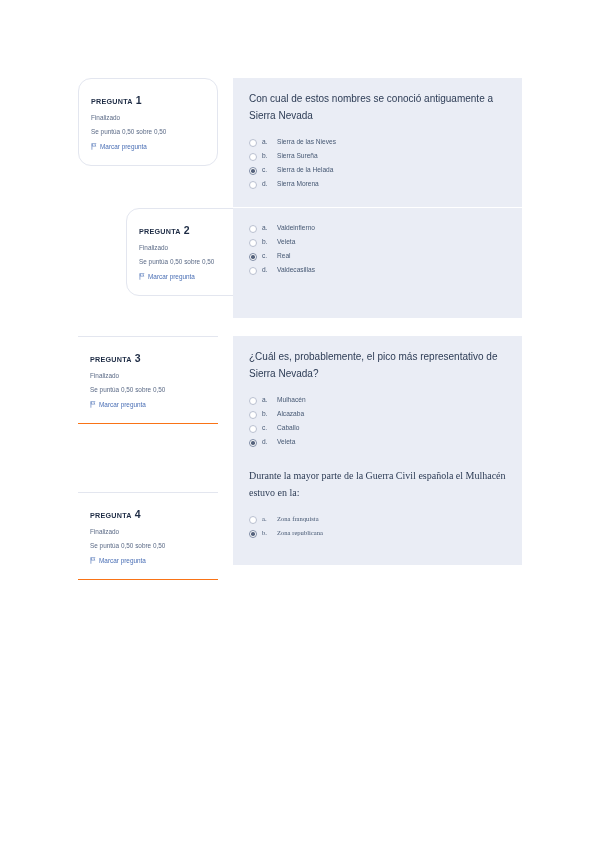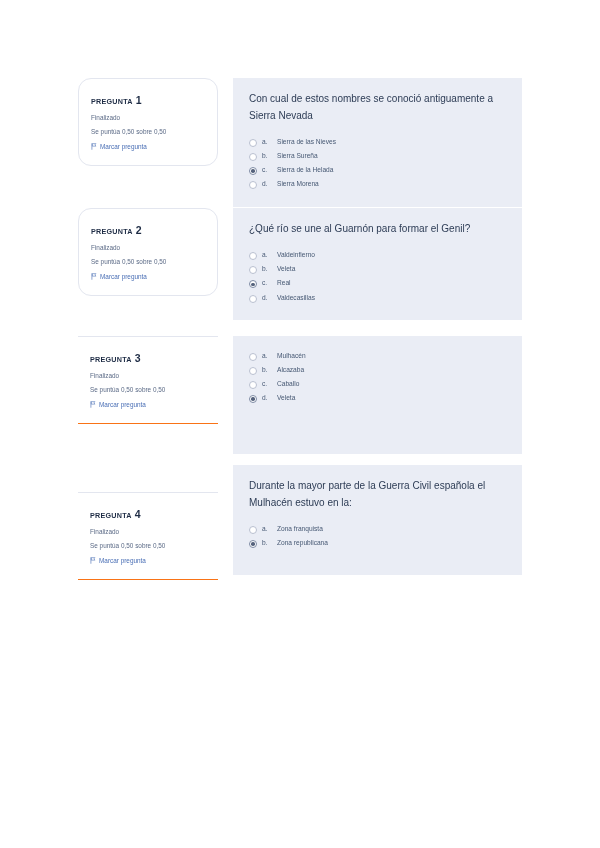--- a/index.html
+++ b/index.html
@@ -201,34 +201,33 @@
             </li>
             <li class="answer">
               <span class="radio"></span>
               <span class="ans-letter">d.</span>
               <span class="ans-text">Sierra Morena</span>
             </li>
           </ul>
         </div>
       </div>
       <div class="question-block">
-        <div class="info-card boxed" style="top: 208px;">
+        <div class="info-card boxed" style="top: 208px; margin-left: 48px;">
           <div class="q-label"><span>PREGUNTA</span><span class="q-num">2</span></div>
           <div class="q-state">Finalizado</div>
           <div class="q-marks">Se puntúa 0,50 sobre 0,50</div>
           <div class="q-flag">
             <span class="flag-icon"><svg viewBox="0 0 8 10" width="6" height="7" xmlns="http://www.w3.org/2000/svg">
                 <path d="M1 0.4 L1 9.6" stroke="#4a6fb5" stroke-width="0.9" fill="none"></path>
                 <path d="M1.6 0.9 L6.8 0.9 L5.4 2.7 L6.8 4.5 L1.6 4.5 Z" fill="none" stroke="#4a6fb5" stroke-width="0.8"></path>
               </svg></span>
             <span>Marcar pregunta</span>
           </div>
         </div>
         <div class="q-panel" style="top: 208px; min-height: 110px;">
-          <div class="q-text">¿Qué río se une al Guarnón para formar el Genil?</div>
           <ul class="answers">
             <li class="answer">
               <span class="radio"></span>
               <span class="ans-letter">a.</span>
               <span class="ans-text">Valdeinfierno</span>
             </li>
             <li class="answer">
               <span class="radio"></span>
               <span class="ans-letter">b.</span>
               <span class="ans-text">Veleta</span>
@@ -253,20 +252,21 @@
           <div class="q-marks">Se puntúa 0,50 sobre 0,50</div>
           <div class="q-flag">
             <span class="flag-icon"><svg viewBox="0 0 8 10" width="6" height="7" xmlns="http://www.w3.org/2000/svg">
                 <path d="M1 0.4 L1 9.6" stroke="#4a6fb5" stroke-width="0.9" fill="none"></path>
                 <path d="M1.6 0.9 L6.8 0.9 L5.4 2.7 L6.8 4.5 L1.6 4.5 Z" fill="none" stroke="#4a6fb5" stroke-width="0.8"></path>
               </svg></span>
             <span>Marcar pregunta</span>
           </div>
         </div>
         <div class="q-panel" style="top: 336px; min-height: 118px;">
+          <div class="q-text">¿Cuál es, probablemente, el pico más representativo de Sierra Nevada?</div>
           <ul class="answers">
             <li class="answer">
               <span class="radio"></span>
               <span class="ans-letter">a.</span>
               <span class="ans-text">Mulhacén</span>
             </li>
             <li class="answer">
               <span class="radio"></span>
               <span class="ans-letter">b.</span>
               <span class="ans-text">Alcazaba</span>
@@ -290,21 +290,21 @@
           <div class="q-state">Finalizado</div>
           <div class="q-marks">Se puntúa 0,50 sobre 0,50</div>
           <div class="q-flag">
             <span class="flag-icon"><svg viewBox="0 0 8 10" width="6" height="7" xmlns="http://www.w3.org/2000/svg">
                 <path d="M1 0.4 L1 9.6" stroke="#4a6fb5" stroke-width="0.9" fill="none"></path>
                 <path d="M1.6 0.9 L6.8 0.9 L5.4 2.7 L6.8 4.5 L1.6 4.5 Z" fill="none" stroke="#4a6fb5" stroke-width="0.8"></path>
               </svg></span>
             <span>Marcar pregunta</span>
           </div>
         </div>
-        <div class="q-panel" style="top: 465px; min-height: 110px;">
+        <div class="q-panel" style="top: 455px; min-height: 110px; font-family: Liberation Serif, serif;">
           <div class="q-text">Durante la mayor parte de la Guerra Civil española el Mulhacén estuvo en la:</div>
           <ul class="answers">
             <li class="answer">
               <span class="radio"></span>
               <span class="ans-letter">a.</span>
               <span class="ans-text">Zona franquista</span>
             </li>
             <li class="answer selected">
               <span class="radio"></span>
               <span class="ans-letter">b.</span>

